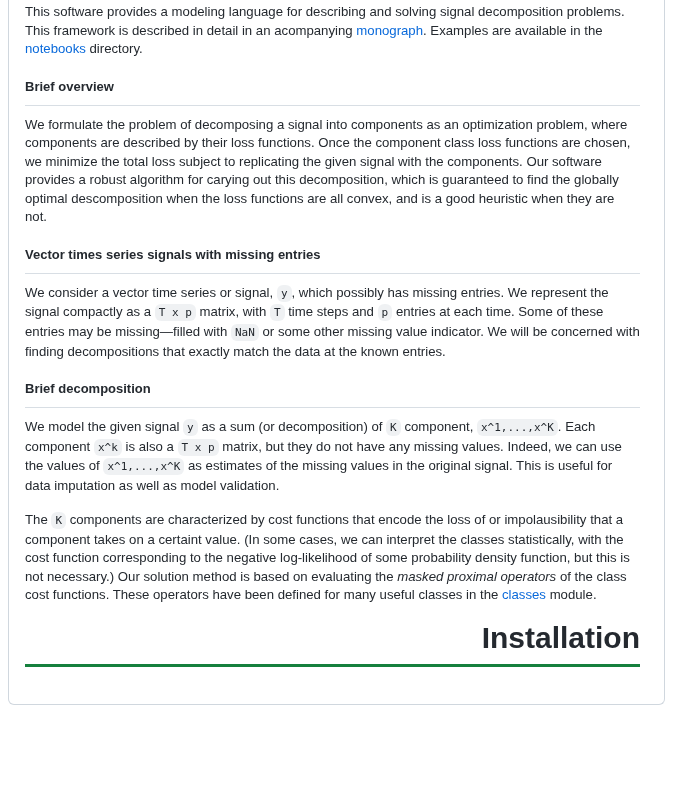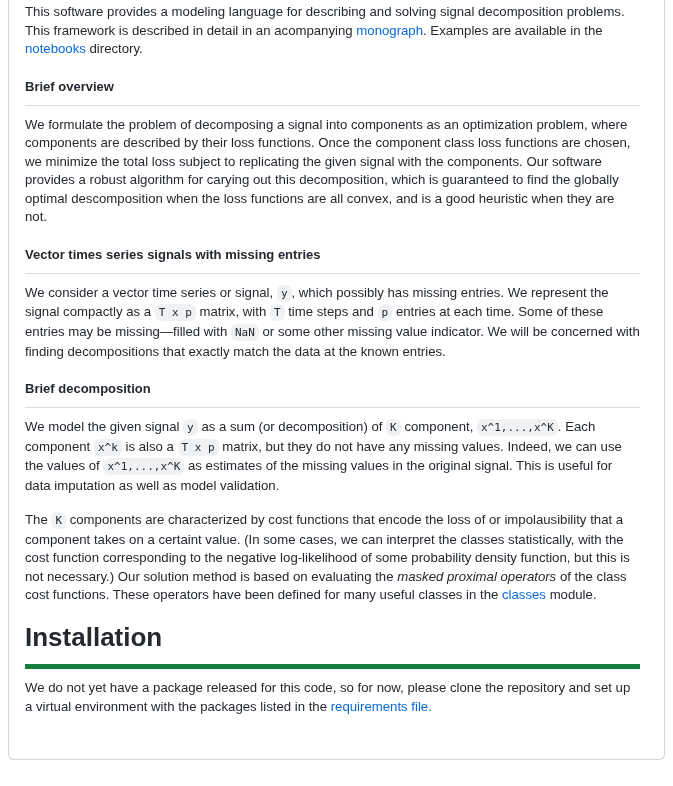--- a/index.html
+++ b/index.html
@@ -25,25 +25,26 @@
   .readme-card h2{
     margin:14px 0 10px 0;
     font-size:13px;
     line-height:24px;
     font-weight:600;
     padding-bottom:6px;
     border-bottom:1px solid #d8dee4;
   }
   .readme-card h1{
     margin:14px 0 10px 0;
-    font-size:26px;
+    font-size:30px;
     line-height:33px;
     font-weight:600;
     padding-bottom:10px;
-    border-bottom:5px solid #15803d;
+    border-bottom:3px solid #15803d;
+    text-align:right;
   }
   .readme-card a{
     color:#0969da;
     text-decoration:none;
   }
   .readme-card code{
     font-family:"DejaVu Sans Mono","Liberation Mono",monospace;
     font-size:11px;
     background:rgba(175,184,193,0.2);
     padding:2px 4px;
@@ -60,15 +61,14 @@
   <div id="readme-body">
       <p>This software provides a modeling language for describing and solving signal decomposition problems. This framework is described in detail in an acompanying <a href="#">monograph</a>. Examples are available in the <a href="#">notebooks</a> directory.</p>
       <h2>Brief overview</h2>
       <p>We formulate the problem of decomposing a signal into components as an optimization problem, where components are described by their loss functions. Once the component class loss functions are chosen, we minimize the total loss subject to replicating the given signal with the components. Our software provides a robust algorithm for carying out this decomposition, which is guaranteed to find the globally optimal descomposition when the loss functions are all convex, and is a good heuristic when they are not.</p>
       <h2>Vector times series signals with missing entries</h2>
       <p>We consider a vector time series or signal, <code>y</code>, which possibly has missing entries. We represent the signal compactly as a <code>T x p</code> matrix, with <code>T</code> time steps and <code>p</code> entries at each time. Some of these entries may be missing—filled with <code>NaN</code> or some other missing value indicator. We will be concerned with finding decompositions that exactly match the data at the known entries.</p>
       <h2>Brief decomposition</h2>
       <p>We model the given signal <code>y</code> as a sum (or decomposition) of <code>K</code> component, <code>x^1,...,x^K</code>. Each component <code>x^k</code> is also a <code>T x p</code> matrix, but they do not have any missing values. Indeed, we can use the values of <code>x^1,...,x^K</code> as estimates of the missing values in the original signal. This is useful for data imputation as well as model validation.</p>
       <p>The <code>K</code> components are characterized by cost functions that encode the loss of or impolausibility that a component takes on a certaint value. (In some cases, we can interpret the classes statistically, with the cost function corresponding to the negative log-likelihood of some probability density function, but this is not necessary.) Our solution method is based on evaluating the <em>masked proximal operators</em> of the class cost functions. These operators have been defined for many useful classes in the <a href="#">classes</a> module.</p>
       <h1>Installation</h1>
-      <p>We do not yet have a package released for this code, so for now, please clone the repository and set up a virtual environment with the packages listed in the <a href="#">requirements file.</a></p>
     </div>
 </div>
 
 </body></html>

